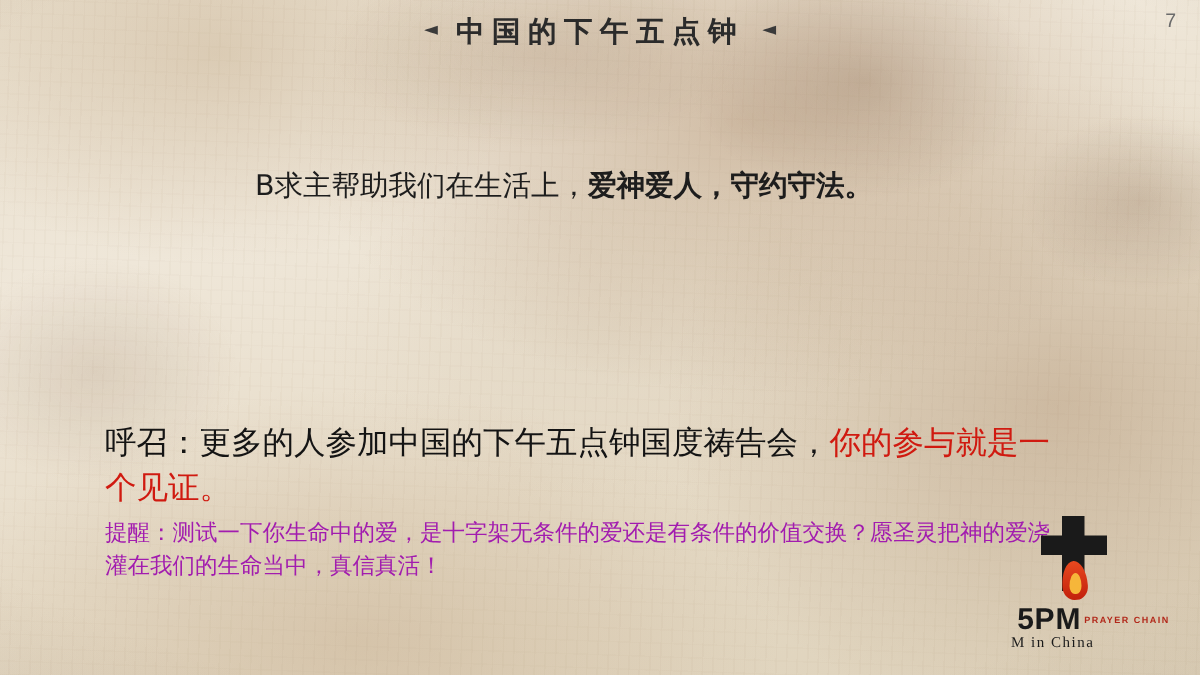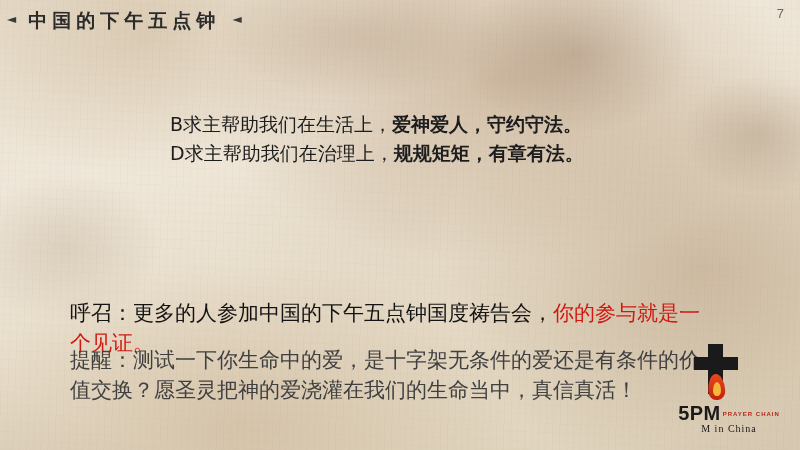--- a/index.html
+++ b/index.html
@@ -62,21 +62,21 @@
     font-size: 13px;
     color: #6b6b6b;
     font-family: "Liberation Sans", sans-serif;
   }
 
   .title-bar {
     position: absolute;
     top: 8px;
     left: 0;
     width: 100%;
-    text-align: left;
+    text-align: center;
   }
   .title-text {
     display: inline-block;
     font-size: 19px;
     letter-spacing: 5px;
     color: #2b2b2b;
     font-family: "DejaVu Serif", "Liberation Serif", serif;
     font-weight: 600;
     vertical-align: middle;
   }
@@ -106,30 +106,29 @@
 
   .block-call {
     position: absolute;
     left: 70px;
     top: 280px;
     width: 640px;
     font-size: 21px;
     line-height: 1.44;
     color: #141414;
     font-family: "DejaVu Sans", "Liberation Sans", sans-serif;
-    margin-top: 18px;
   }
   .block-remind {
     position: absolute;
     left: 70px;
     top: 345px;
     width: 640px;
-    font-size: 21px;
+    font-size: 15px;
     line-height: 1.44;
-    color: #404040;
+    color: #a21caf;
     font-family: "DejaVu Sans", "Liberation Sans", sans-serif;
   }
 
   .logo {
     position: absolute;
     right: 16px;
     bottom: 10px;
     width: 110px;
     height: 96px;
   }
@@ -186,21 +185,20 @@
     letter-spacing: 1px;
     display: inline-block;
     vertical-align: 4px;
     margin-left: 2px;
   }
   .logo-sub2 {
     position: absolute;
     left: 0;
     top: 79px;
     width: 110px;
-    text-align: center;
     font-size: 10px;
     color: #1a1a1a;
     font-family: "Liberation Serif", serif;
     letter-spacing: 1px;
   }
 </style>
 </head>
 <body>
 
 <div class="slide">
@@ -213,23 +211,20 @@
 
   <div class="title-bar">
     <span class="title-orn">◄</span>
     <span class="title-text">中国的下午五点钟</span>
     <span class="title-orn">◄</span>
   </div>
 
   <div class="block-prayer">
     <div class="ln">
       <span>B求主帮助我们在生活上，</span><span class="bold">爱神爱人，守约守法。</span>
-    </div>
-    <div class="ln">
-      <span>D求主帮助我们在治理上，</span><span class="bold">规规矩矩，有章有法。</span>
     </div>
   </div>
 
   <div class="block-call">
     <span>呼召：</span><span>更多的人参加中国的下午五点钟国度祷告</span><span>会，</span><span class="red">你的参与就是一个见证。</span>
   </div>
 
   <div class="block-remind">
     <span>提醒：</span><span>测试一下你生命中的爱，是十字架无条件的爱还是有条件的价值交换？愿圣灵把神的爱浇灌在我们的生命当中，真信真活！</span>
   </div>

